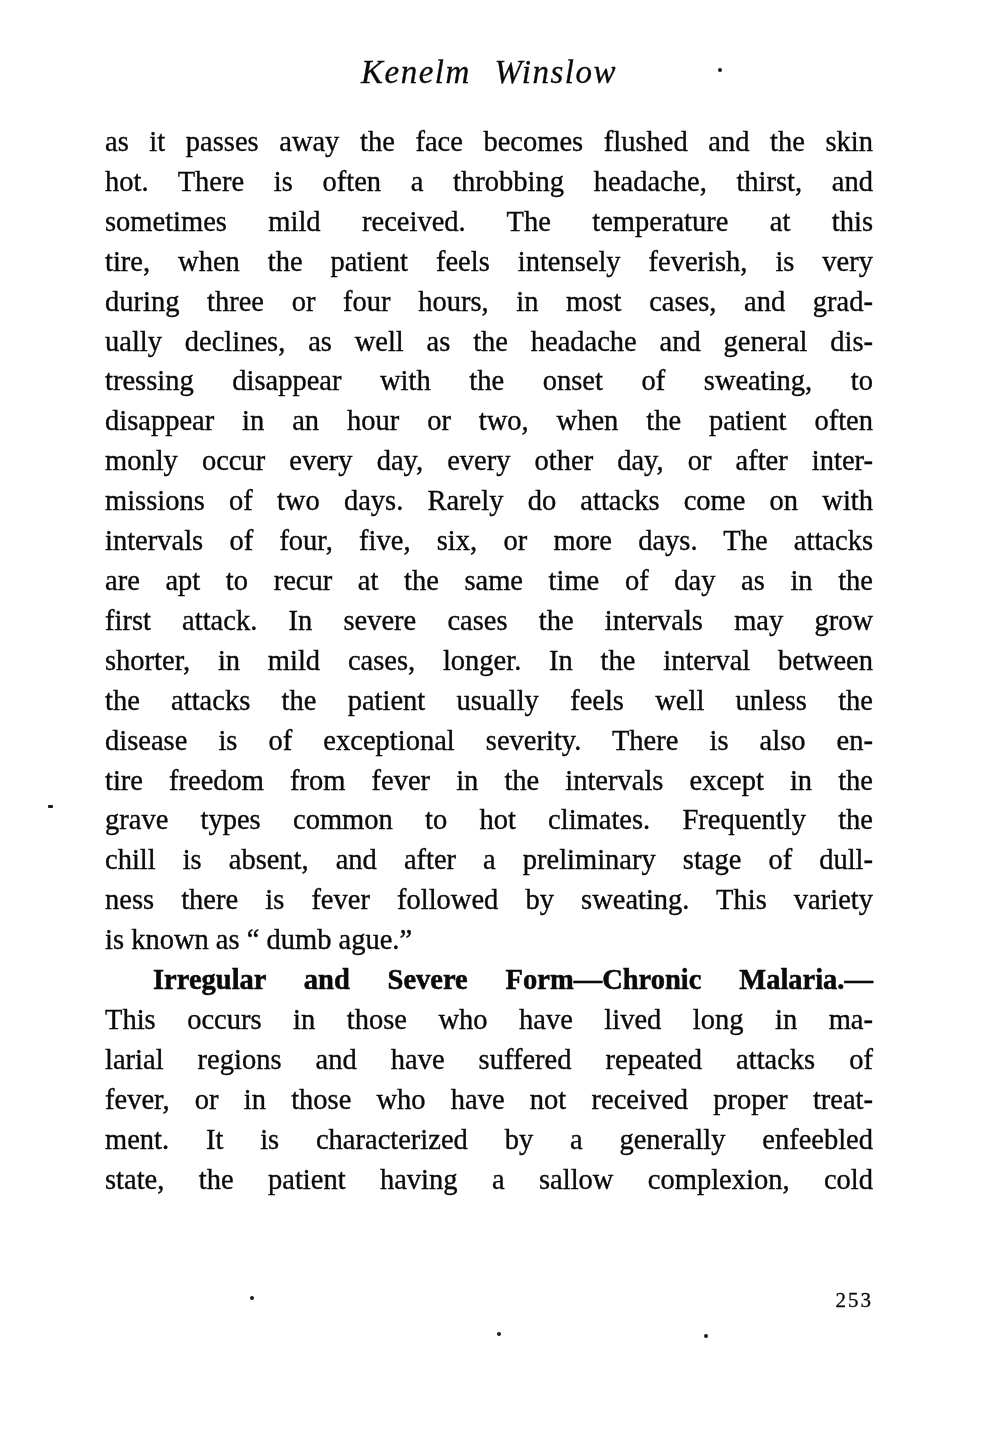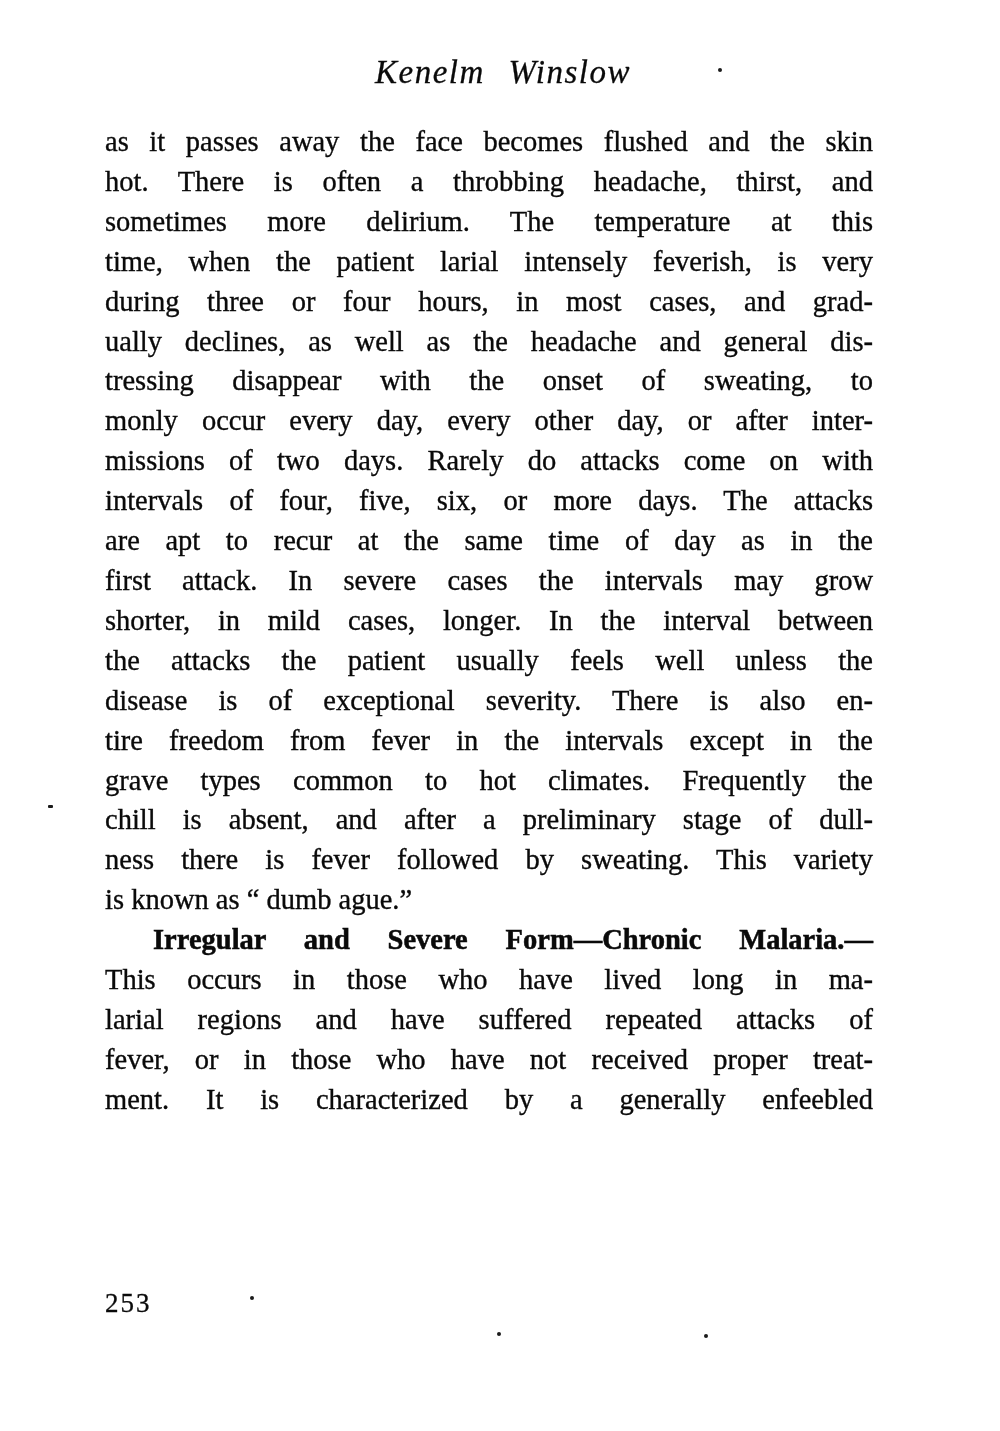--- a/index.html
+++ b/index.html
@@ -13,21 +13,21 @@
     overflow: hidden;
   }
   .page {
     position: absolute;
     inset: 0;
     background: #ffffff;
   }
   .running-head {
     position: absolute;
     top: 54px;
-    left: 119px;
+    left: 105px;
     width: 768px;
     text-align: center;
     font-style: italic;
     font-size: 33px;
     letter-spacing: 1.5px;
     word-spacing: 14px;
     -webkit-text-stroke: 0.3px #0a0a0a;
   }
   .text-block {
     position: absolute;
@@ -49,22 +49,22 @@
   .line.heading {
     font-weight: bold;
     text-indent: 48px;
     -webkit-text-stroke: 0.5px #0a0a0a;
   }
   .folio {
     position: absolute;
     top: 1288px;
     left: 105px;
     width: 768px;
-    text-align: left;
-    font-size: 27px;
+    text-align: right;
+    font-size: 21px;
     letter-spacing: 2px;
     -webkit-text-stroke: 0.3px #0a0a0a;
   }
   .speck {
     position: absolute;
     background: #1b1b1b;
     border-radius: 50%;
     width: 4px;
     height: 4px;
   }
@@ -73,43 +73,45 @@
 </head>
 <body>
 
 <div class="page">
 
   <div class="running-head">Kenelm Winslow</div>
 
   <div class="text-block">
       <div class="line justify">as it passes away the face becomes flushed and the skin</div>
       <div class="line justify">hot.  There is often a throbbing headache, thirst, and</div>
-      <div class="line justify">sometimes more delirium.  The temperature at this</div>
-      <div class="line justify">time, when the patient larial intensely feverish, is very</div>
+      <div class="line justify">sometimes mild received.  The temperature at this</div>
+      <div class="line justify">tire, when the patient feels intensely feverish, is very</div>
       <div class="line justify">during three or four hours, in most cases, and grad-</div>
       <div class="line justify">ually declines, as well as the headache and general dis-</div>
       <div class="line justify">tressing disappear with the onset of sweating, to</div>
+      <div class="line justify">disappear in an hour or two, when the patient often</div>
       <div class="line justify">monly occur every day, every other day, or after inter-</div>
       <div class="line justify">missions of two days.  Rarely do attacks come on with</div>
       <div class="line justify">intervals of four, five, six, or more days.  The attacks</div>
       <div class="line justify">are apt to recur at the same time of day as in the</div>
       <div class="line justify">first attack.  In severe cases the intervals may grow</div>
       <div class="line justify">shorter, in mild cases, longer.  In the interval between</div>
       <div class="line justify">the attacks the patient usually feels well unless the</div>
       <div class="line justify">disease is of exceptional severity.  There is also en-</div>
       <div class="line justify">tire freedom from fever in the intervals except in the</div>
       <div class="line justify">grave types common to hot climates.  Frequently the</div>
       <div class="line justify">chill is absent, and after a preliminary stage of dull-</div>
       <div class="line justify">ness there is fever followed by sweating.  This variety</div>
       <div class="line flush">is known as “ dumb ague.”</div>
       <div class="line heading">Irregular and Severe Form—Chronic Malaria.—</div>
       <div class="line justify">This occurs in those who have lived long in ma-</div>
       <div class="line justify">larial regions and have suffered repeated attacks of</div>
       <div class="line justify">fever, or in those who have not received proper treat-</div>
       <div class="line justify">ment.  It is characterized by a generally enfeebled</div>
+      <div class="line justify">state, the patient having a sallow complexion, cold</div>
     </div>
 
   <div class="folio">253</div>
 
   <span class="speck" style="left:718px; top:68px;"></span>
   <span class="speck dash" style="left:48px;  top:805px;"></span>
   <span class="speck" style="left:250px; top:1296px;"></span>
   <span class="speck" style="left:497px; top:1332px;"></span>
   <span class="speck" style="left:704px; top:1334px;"></span>
 

